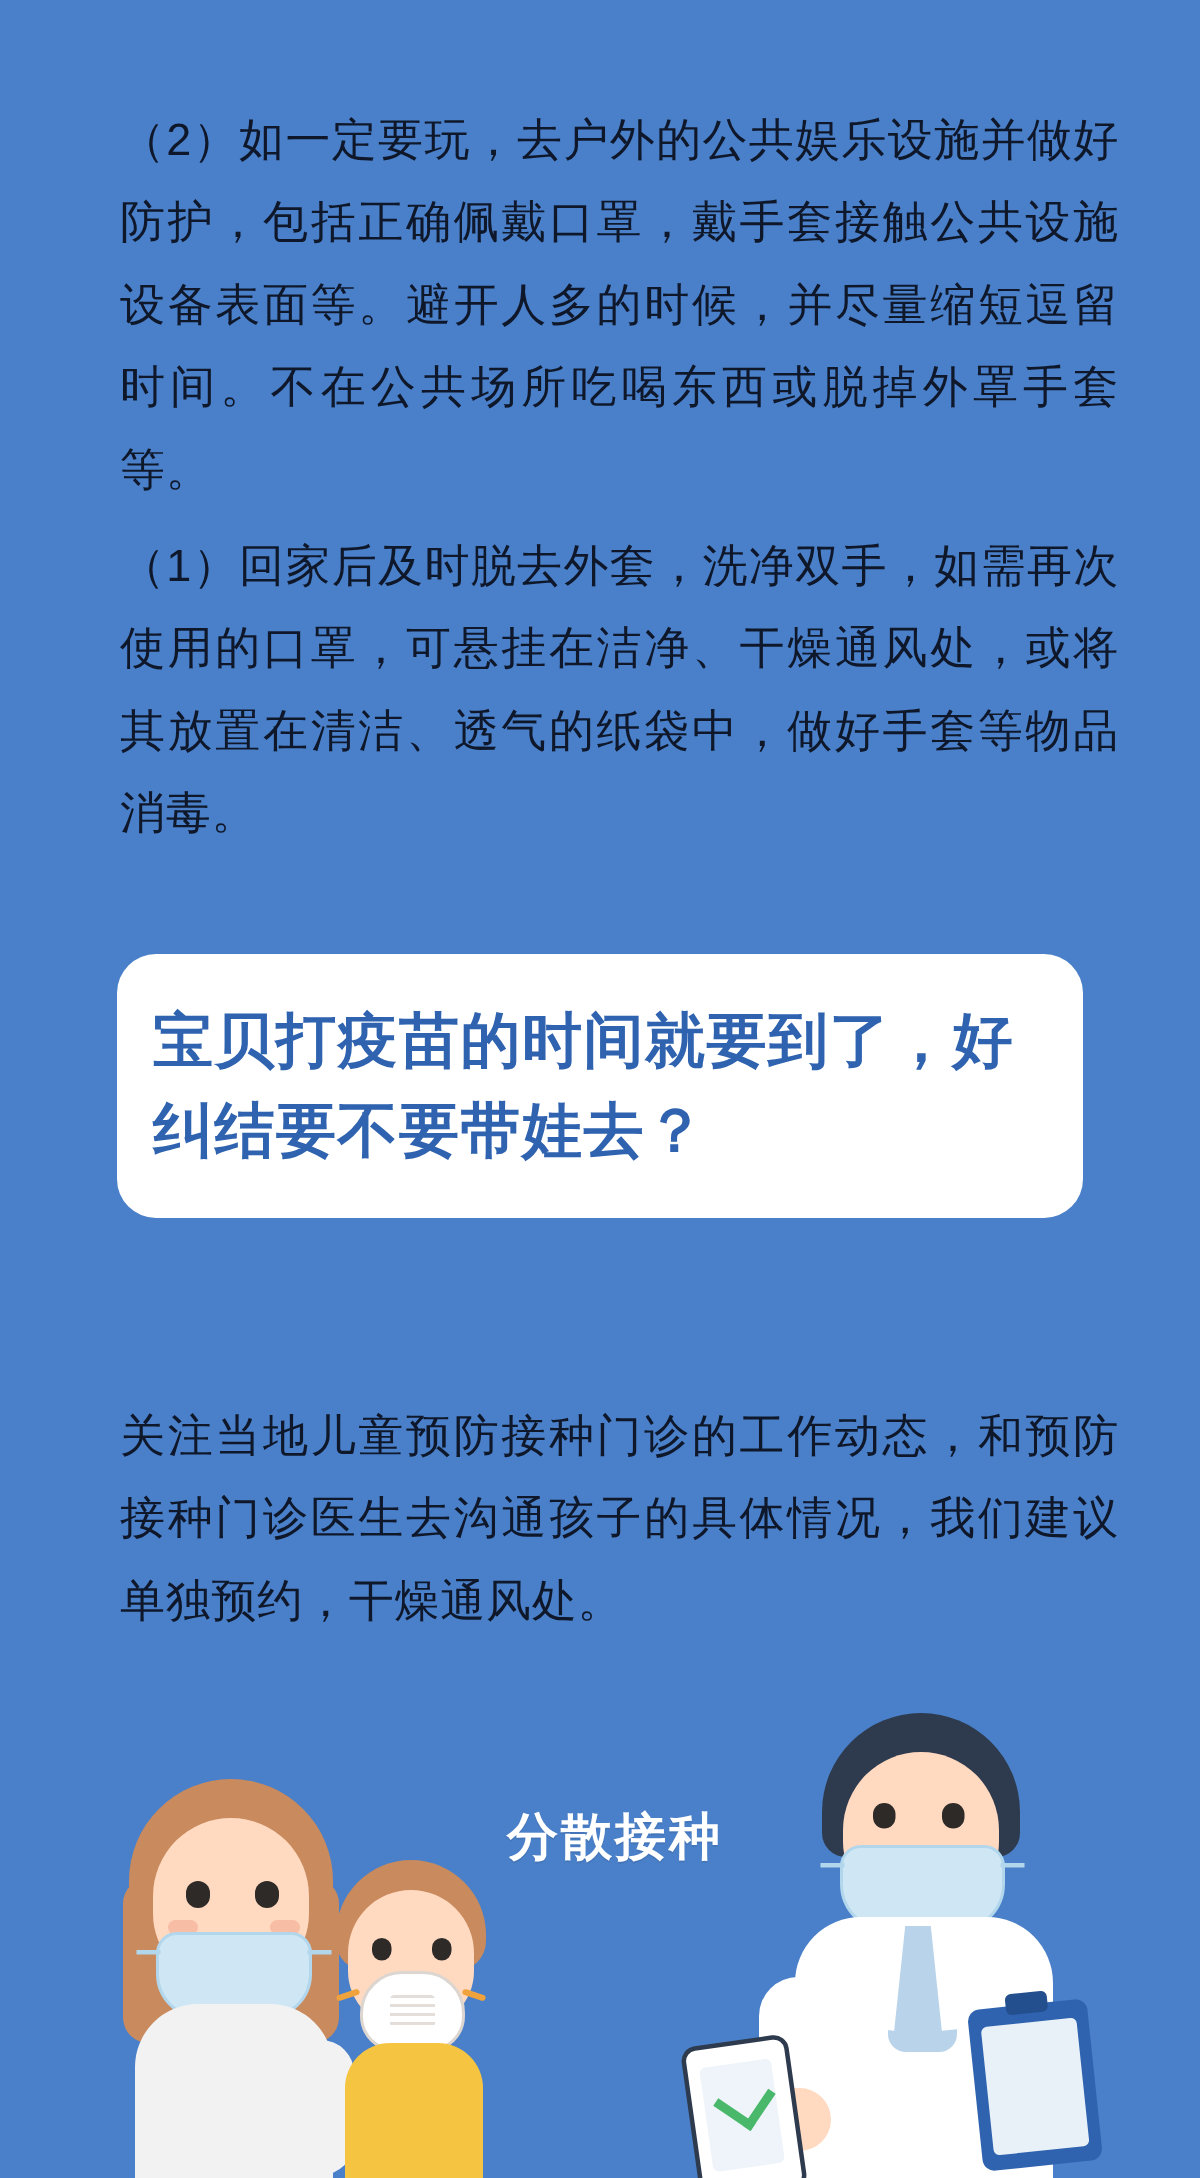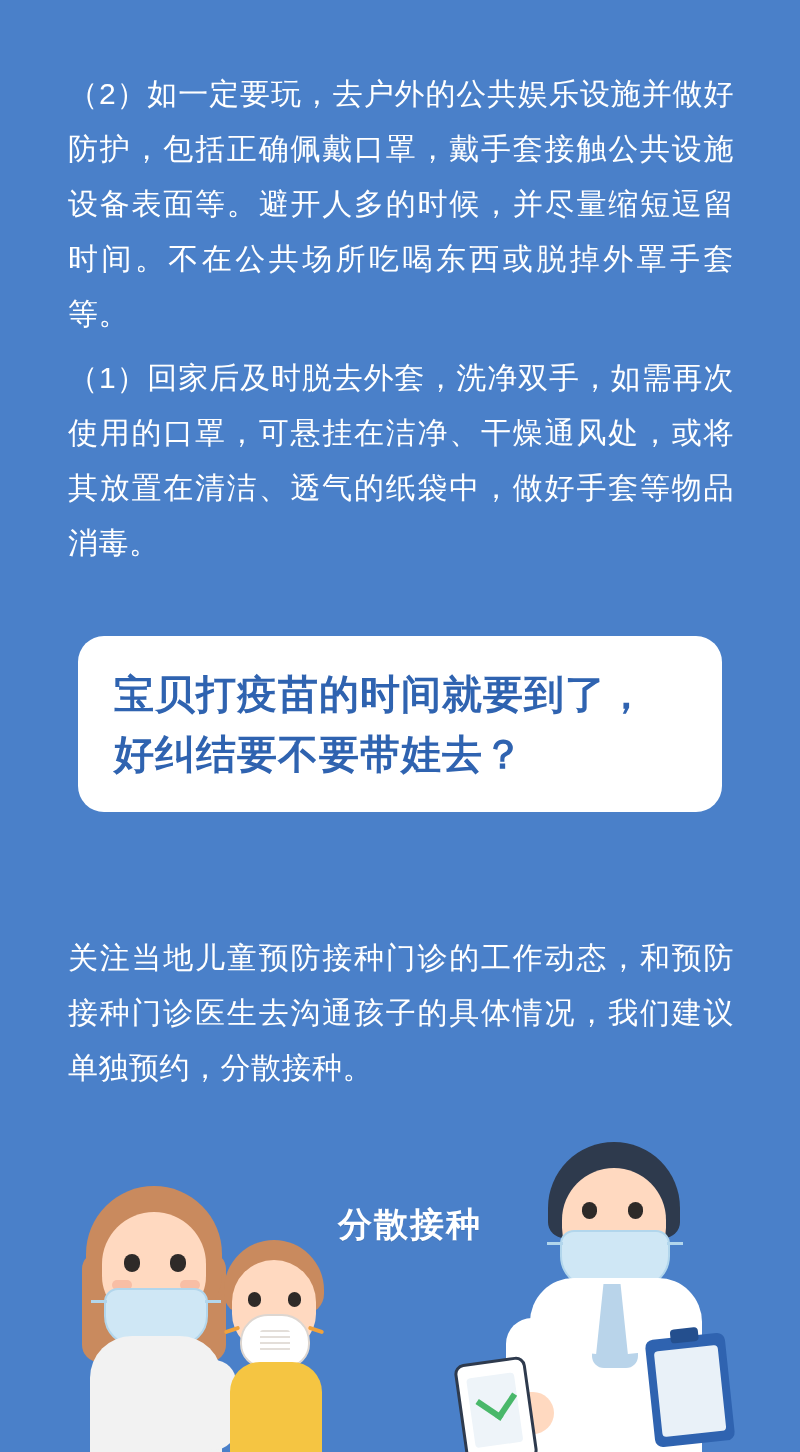--- a/index.html
+++ b/index.html
@@ -16,43 +16,43 @@
   }
   .page {
     position: relative;
     width: 800px;
     height: 1452px;
     background: #4a80c9;
     overflow: hidden;
   }
   .body-text {
     position: absolute;
-    left: 68px;
+    left: 80px;
     width: 666px;
-    color: #ffffff;
+    color: #0f172a;
     font-size: 30px;
     line-height: 55px;
     letter-spacing: 0.5px;
     font-weight: 400;
     text-align: justify;
   }
   #para2 { top: 36px; }
   #para3 { top: 320px; }
   #para4 { top: 900px; }
 
   .highlight-card {
     position: absolute;
     left: 78px;
     top: 636px;
     width: 644px;
     height: 176px;
     background: #ffffff;
     border-radius: 26px;
     box-sizing: border-box;
-    padding: 26px 36px;
+    padding: 26px 24px;
     display: flex;
     align-items: center;
   }
   .highlight-text {
     color: #2f63b0;
     font-size: 40px;
     font-weight: bold;
     line-height: 60px;
     letter-spacing: 1px;
   }
@@ -371,21 +371,21 @@
 <div class="page">
 
   <p class="body-text" id="para2">（2）如一定要玩，去户外的公共娱乐设施并做好防护，包括正确佩戴口罩，戴手套接触公共设施设备表面等。避开人多的时候，并尽量缩短逗留时间。不在公共场所吃喝东西或脱掉外罩手套等。</p>
 
   <p class="body-text" id="para3">（1）回家后及时脱去外套，洗净双手，如需再次使用的口罩，可悬挂在洁净、干燥通风处，或将其放置在清洁、透气的纸袋中，做好手套等物品消毒。</p>
 
   <div class="highlight-card">
     <div class="highlight-text">宝贝打疫苗的时间就要到了，好纠结要不要带娃去？</div>
   </div>
 
-  <p class="body-text" id="para4">关注当地儿童预防接种门诊的工作动态，和预防接种门诊医生去沟通孩子的具体情况，我们建议单独预约，分散接种。</p>
+  <p class="body-text" id="para4">关注当地儿童预防接种门诊的工作动态，和预防接种门诊医生去沟通孩子的具体情况，我们建议单独预约，干燥通风处。</p>
 
   <div class="illustration">
 
     <div class="illus-label">分散接种</div>
 
     <div class="mother">
       <div class="m-hair-l"></div>
       <div class="m-hair-r"></div>
       <div class="m-hair"></div>
       <div class="m-face"></div>

